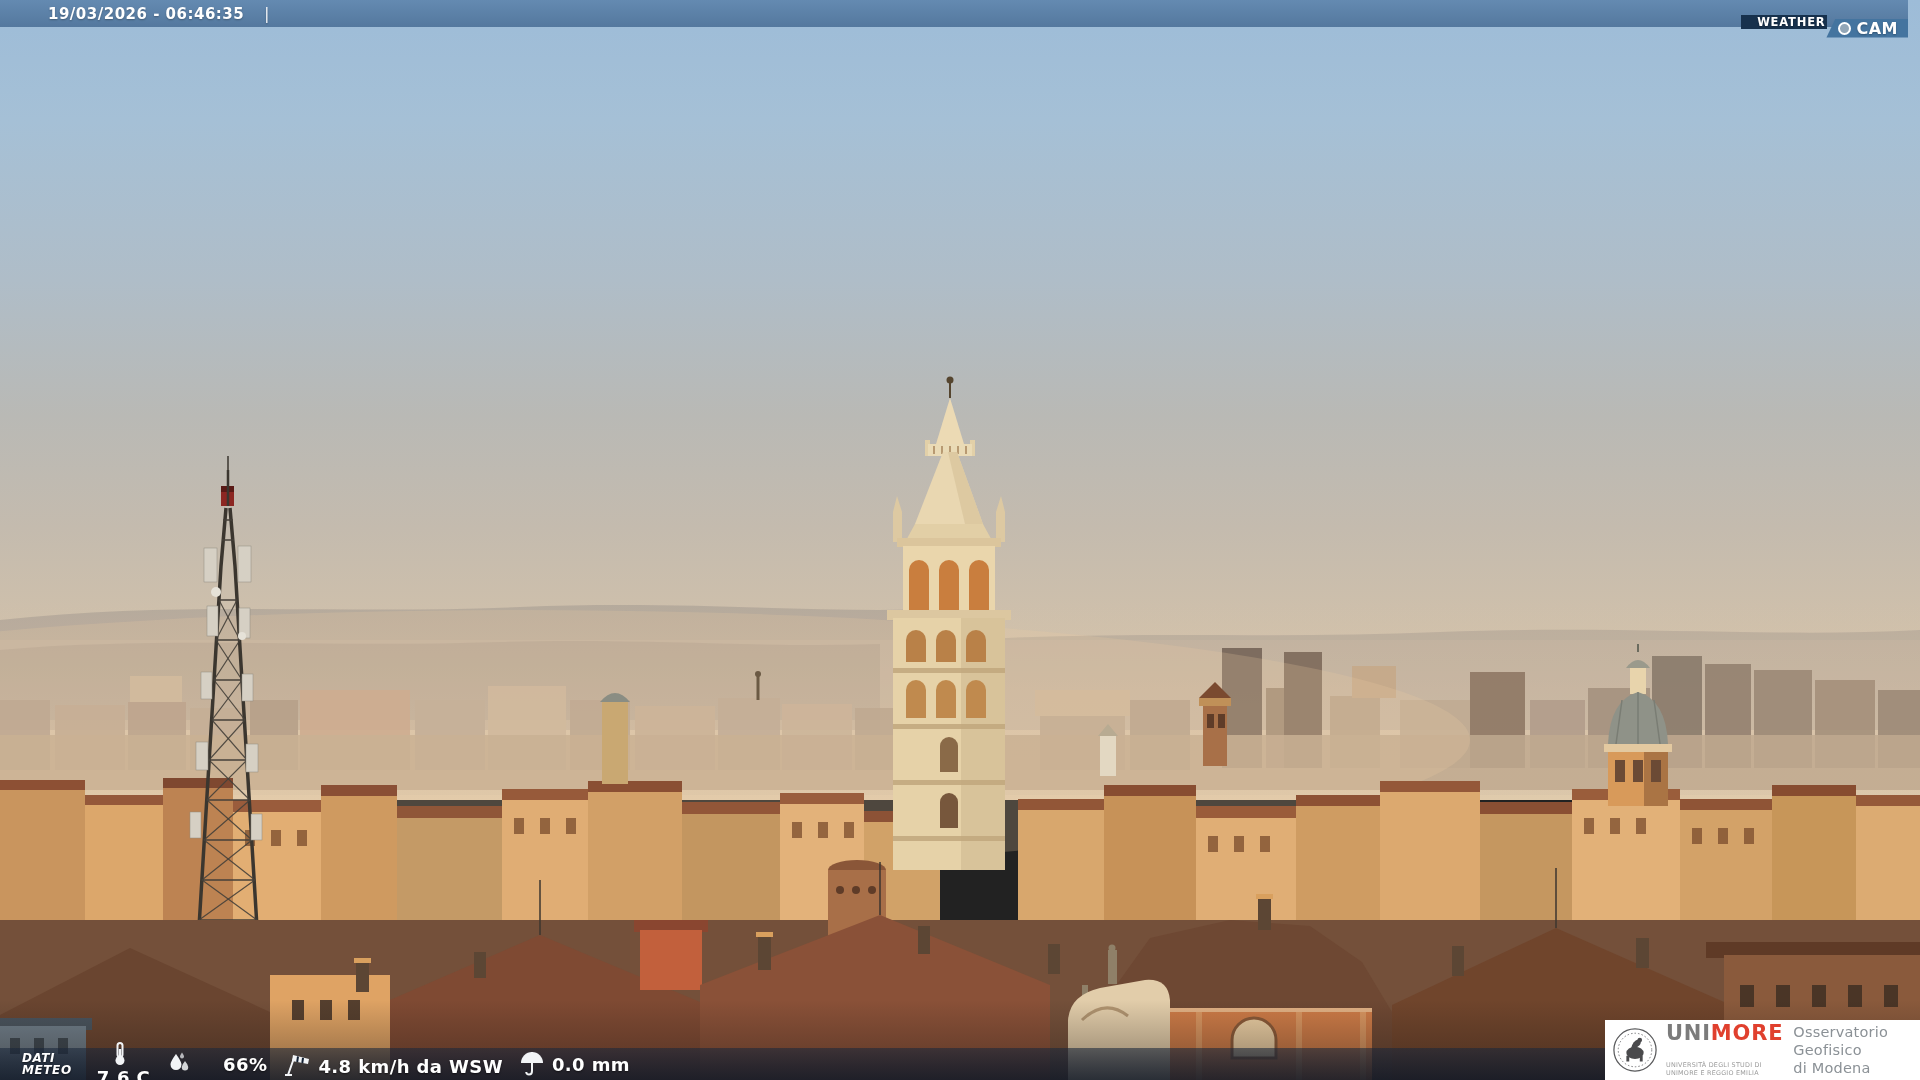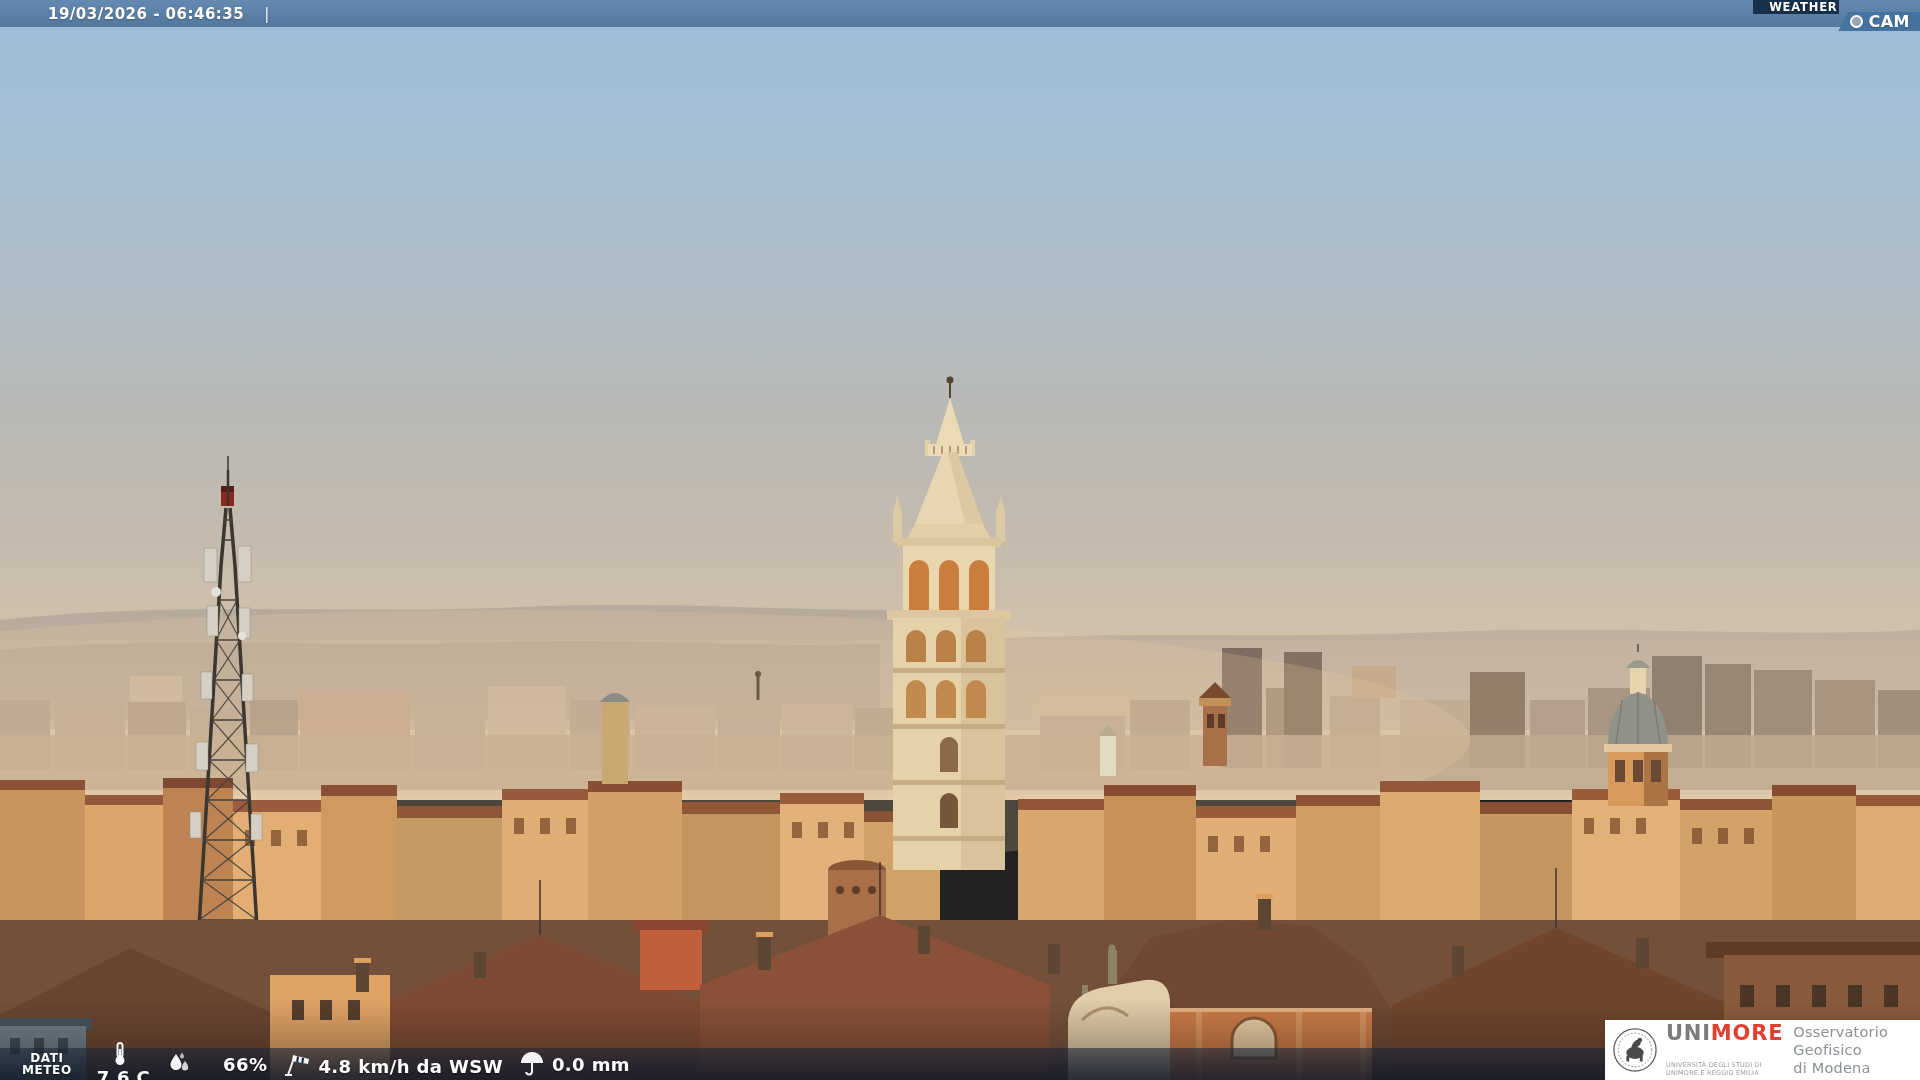--- a/index.html
+++ b/index.html
@@ -1,45 +1,45 @@
 <!DOCTYPE html>
 <html><head>
 <meta charset="utf-8">
 <style>
   html,body{margin:0;padding:0;background:#222;}
   .stage{position:relative;width:1920px;height:1080px;overflow:hidden;
          font-family:"DejaVu Sans","Liberation Sans",sans-serif;}
   .scene{position:absolute;inset:0;z-index:0;display:block;}
 
   
-  .topbar{position:absolute;top:0;left:0;right:0;height:27px;z-index:5;
+  .topbar{position:absolute;top:0;left:0;right:12px;height:27px;z-index:5;
           background:linear-gradient(#648ab1,#54789e);
           display:flex;align-items:center;color:#fff;font-weight:700;
           font-size:15px;letter-spacing:.5px;
           text-shadow:0 1px 2px rgba(0,0,0,.28);white-space:nowrap;}
   .topbar .ts{margin-left:48px;}
   .topbar .sep{margin-left:20px;font-weight:400;opacity:.95;}
   .topbar .title{margin-left:26px;}
-  .wcam{position:absolute;right:0;top:0;height:44px;display:flex;align-items:flex-start;cursor:pointer;}
+  .wcam{position:absolute;right:0;top:0;height:44px;display:flex;align-items:center;cursor:pointer;}
   .wc-left{background:#17314d;display:flex;align-items:center;
            padding:0 2px 0 16px;font-size:11.5px;font-weight:700;letter-spacing:.8px;color:#fff;}
   .wc-right{background:#44749f;display:flex;align-items:center;
             padding:0 10px 0 12px;margin-left:-1px;
             clip-path:polygon(9px 0,100% 0,100% 100%,0 100%);margin-top:12px;}
   .wc-dot{width:13px;height:13px;border-radius:50%;background:#93a7b8;
           border:2px solid #fff;box-sizing:border-box;display:inline-block;}
   .wc-cam{font-size:16px;font-weight:700;letter-spacing:.5px;color:#fff;margin-left:5px;}
 
   
   .databar{position:absolute;left:0;right:0;bottom:0;height:32px;z-index:3;
            background:linear-gradient(rgba(26,39,59,.58),rgba(15,25,41,.78));
            display:flex;align-items:center;color:#fff;
            text-shadow:0 1px 2px rgba(0,0,0,.55);white-space:nowrap;}
   .dm-label{margin-left:22px;font-size:12px;font-weight:700;line-height:12px;
-            letter-spacing:.6px;text-align:center;}
+            letter-spacing:.6px;text-align:left;font-style:italic;}
   .metric{display:flex;align-items:center;}
   .metric svg{display:block;}
   .metric .val{font-size:18px;font-weight:700;letter-spacing:.4px;margin-left:7px;}
   .m-temp{margin-left:18px;flex-direction:column;} .m-hum{margin-left:16px;gap:24px;}
   .m-wind{margin-left:16px;align-items:flex-end;} .m-rain{margin-left:16px;}
 
   
   .brandbox{position:absolute;left:1605px;top:1020px;width:315px;height:60px;z-index:6;
             background:#ffffff;display:flex;align-items:center;cursor:pointer;}
   .seal{margin-left:7px;flex:0 0 auto;}

